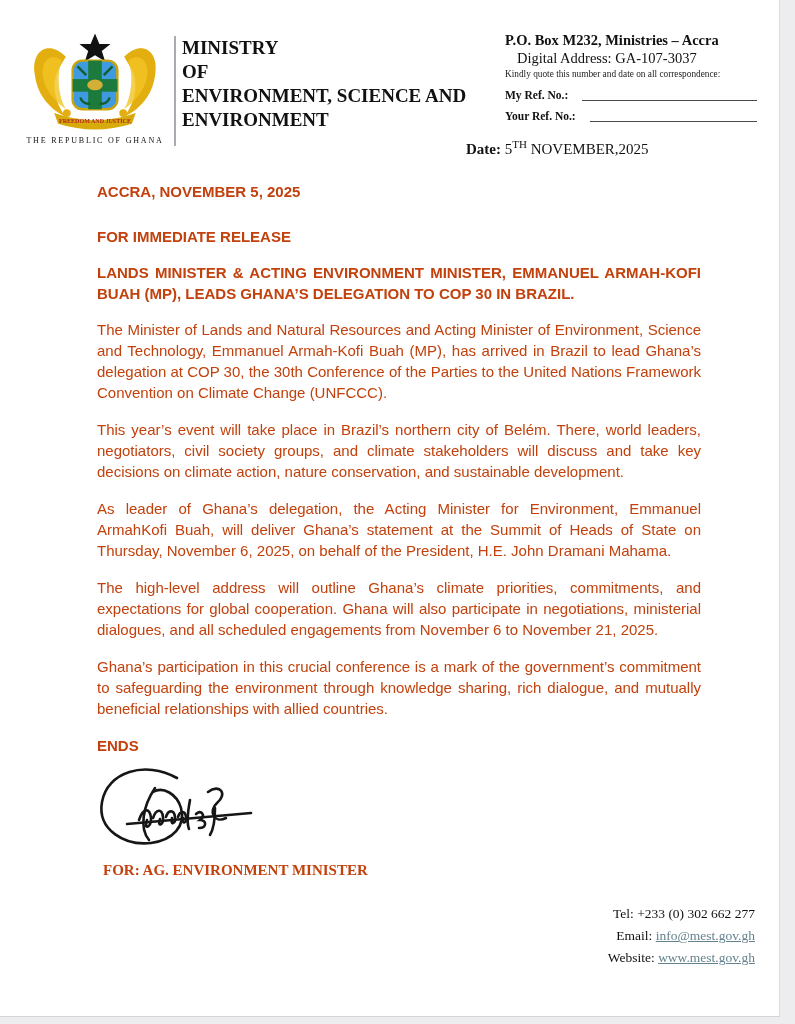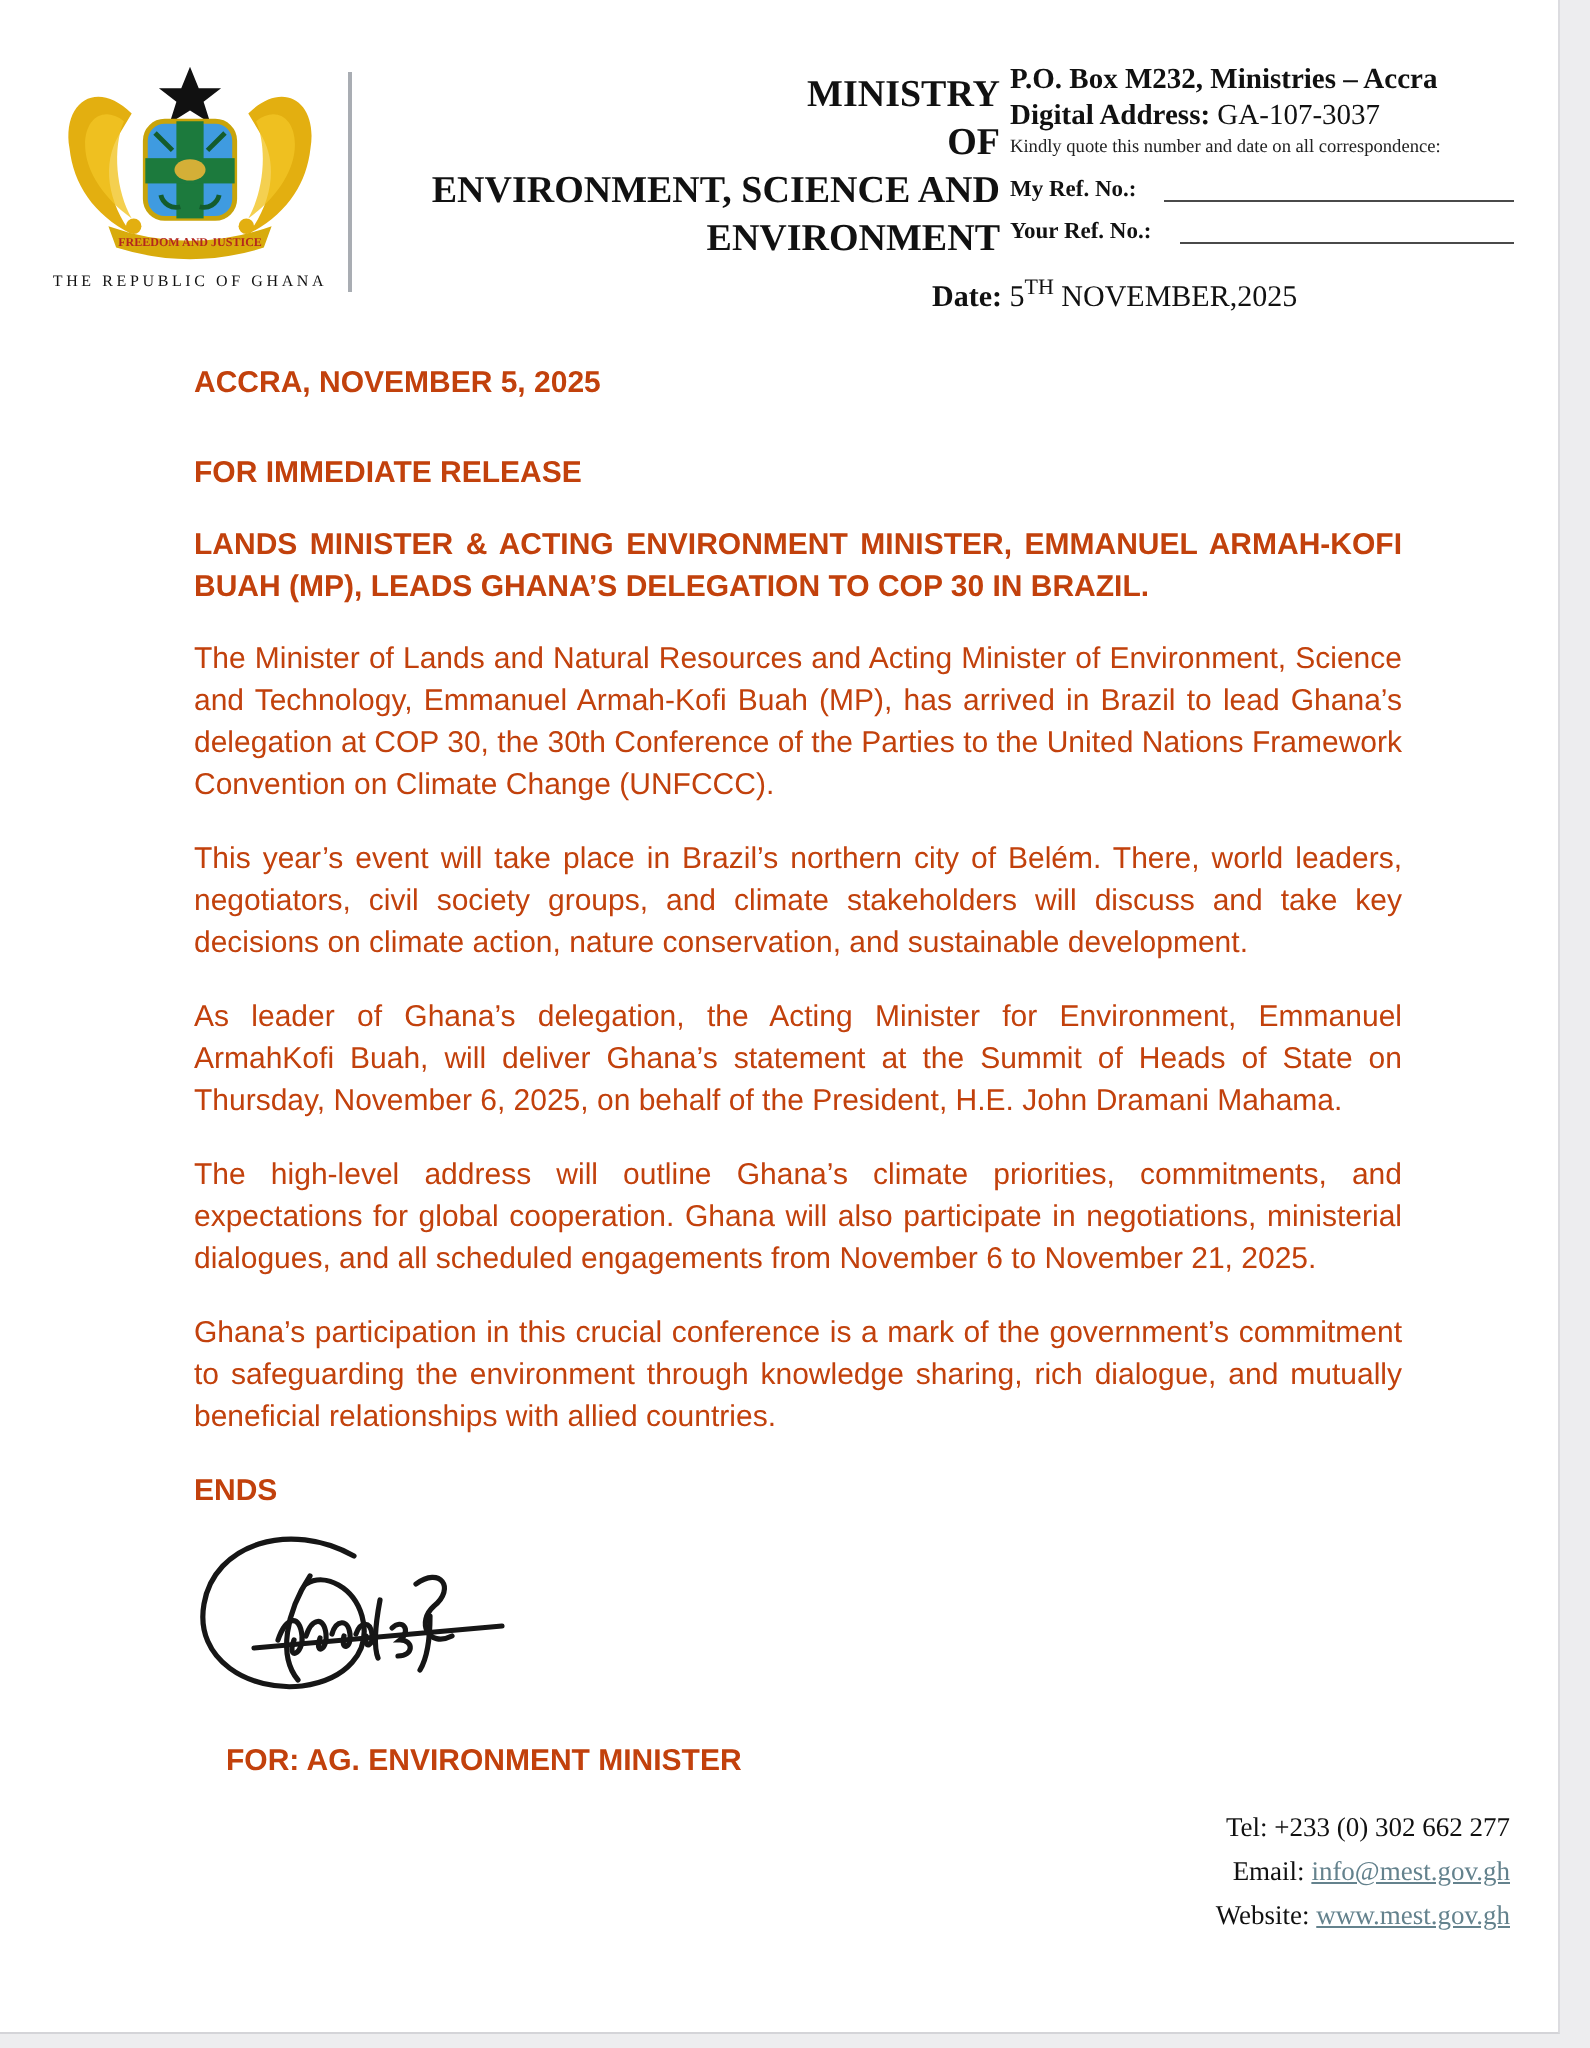--- a/index.html
+++ b/index.html
@@ -21,48 +21,48 @@
   
   .seal-box{position:absolute;left:22px;top:30px;width:146px;height:120px;background:#fff;text-align:center;}
   .seal-box svg{display:block;margin:0 auto;}
   .seal-caption{
     font-family:"Liberation Serif",serif;font-weight:normal;
     font-size:8px;letter-spacing:1.8px;color:#111;margin-top:2px;white-space:nowrap;text-align:center;
   }
   .header-divider{position:absolute;left:174px;top:36px;width:2px;height:110px;background:#a9adb3;}
   .ministry-title{
     position:absolute;left:182px;top:36px;width:318px;
-    text-align:right;font-family:"Liberation Serif",serif;font-weight:bold;
+    text-align:left;font-family:"Liberation Serif",serif;font-weight:bold;
     font-size:19px;line-height:24px;color:#111;
   }
   .contact-block{position:absolute;left:505px;top:31px;width:252px;font-family:"Liberation Serif",serif;color:#111;}
   .po-box{font-weight:bold;font-size:14.5px;line-height:18px;white-space:nowrap;}
   .digital-row{font-size:14.5px;line-height:19px;white-space:nowrap;}
-  .digital-row .lbl{font-weight:bold;}
+  .digital-row .lbl{font-weight:normal;margin-left:12px;}
   .quote-note{font-size:9.3px;line-height:12px;color:#222;white-space:nowrap;}
   .ref-row{display:flex;align-items:flex-end;margin-top:9px;font-size:11.5px;font-weight:bold;}
   .ref-line{flex:1;border-bottom:1.3px solid #4a4a4a;margin-left:14px;height:11px;}
   .date-line{
     position:absolute;left:466px;top:138px;
     font-family:"Liberation Serif",serif;font-size:15px;color:#111;white-space:nowrap;
   }
   .date-line .lbl{font-weight:bold;}
   .date-line sup{font-size:11px;}
   
   .doc-body{position:absolute;left:97px;top:181px;width:604px;}
   .doc-body p{margin:0 0 16px 0;font-size:15px;line-height:21px;color:#c2410c;}
   .doc-body p.justified{text-align:justify;}
   .b{font-weight:bold;color:#121212;}
   .dateline{margin-bottom:24px !important;}
   .release-tag{margin-bottom:15px !important;}
   .headline{margin-bottom:15px !important;text-align:justify;}
   .ends{margin-bottom:6px !important;}
   .signature-wrap{height:92px;margin:2px 0 4px -4px;}
   .sig-name{margin:0 !important;}
-  .sig-title{margin:16px !important;}
+  .sig-title{margin:6px !important;font-family:Liberation Serif, serif;}
   
   .contact-footer{
     position:absolute;right:24px;top:903px;
     text-align:right;font-family:"Liberation Serif",serif;
     font-size:13.5px;line-height:22px;color:#111;
   }
   .contact-footer a{text-decoration:underline;cursor:pointer;}
 </style>
 </head>
 <body>

